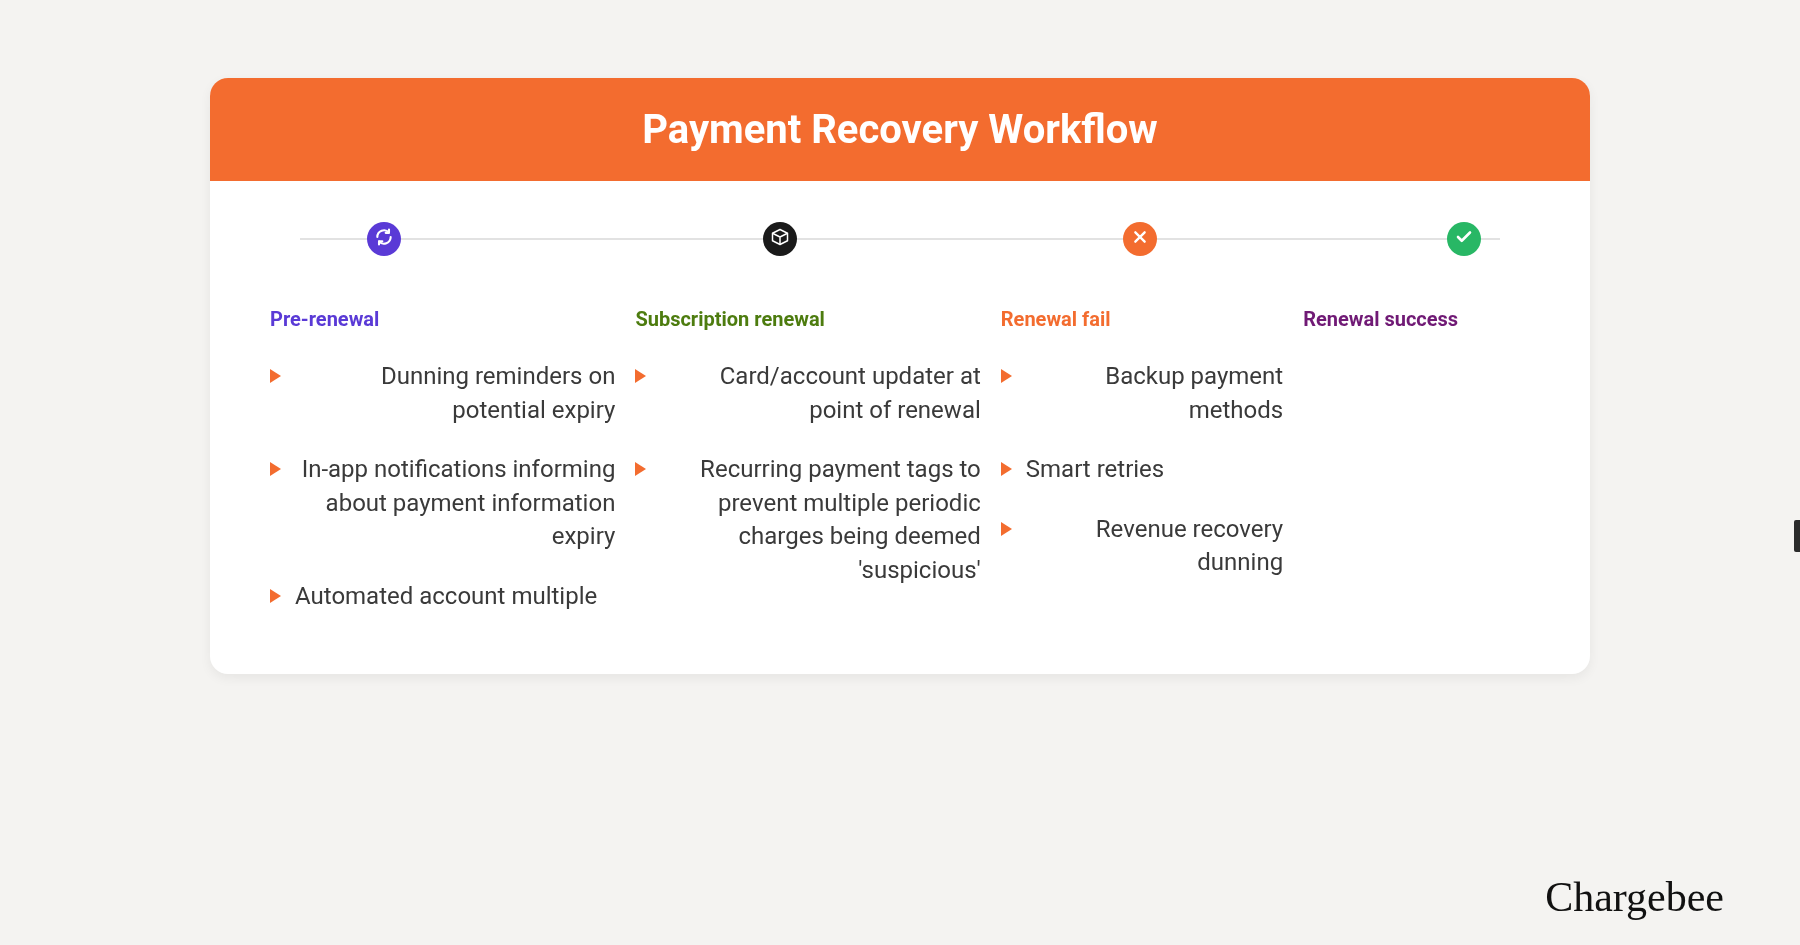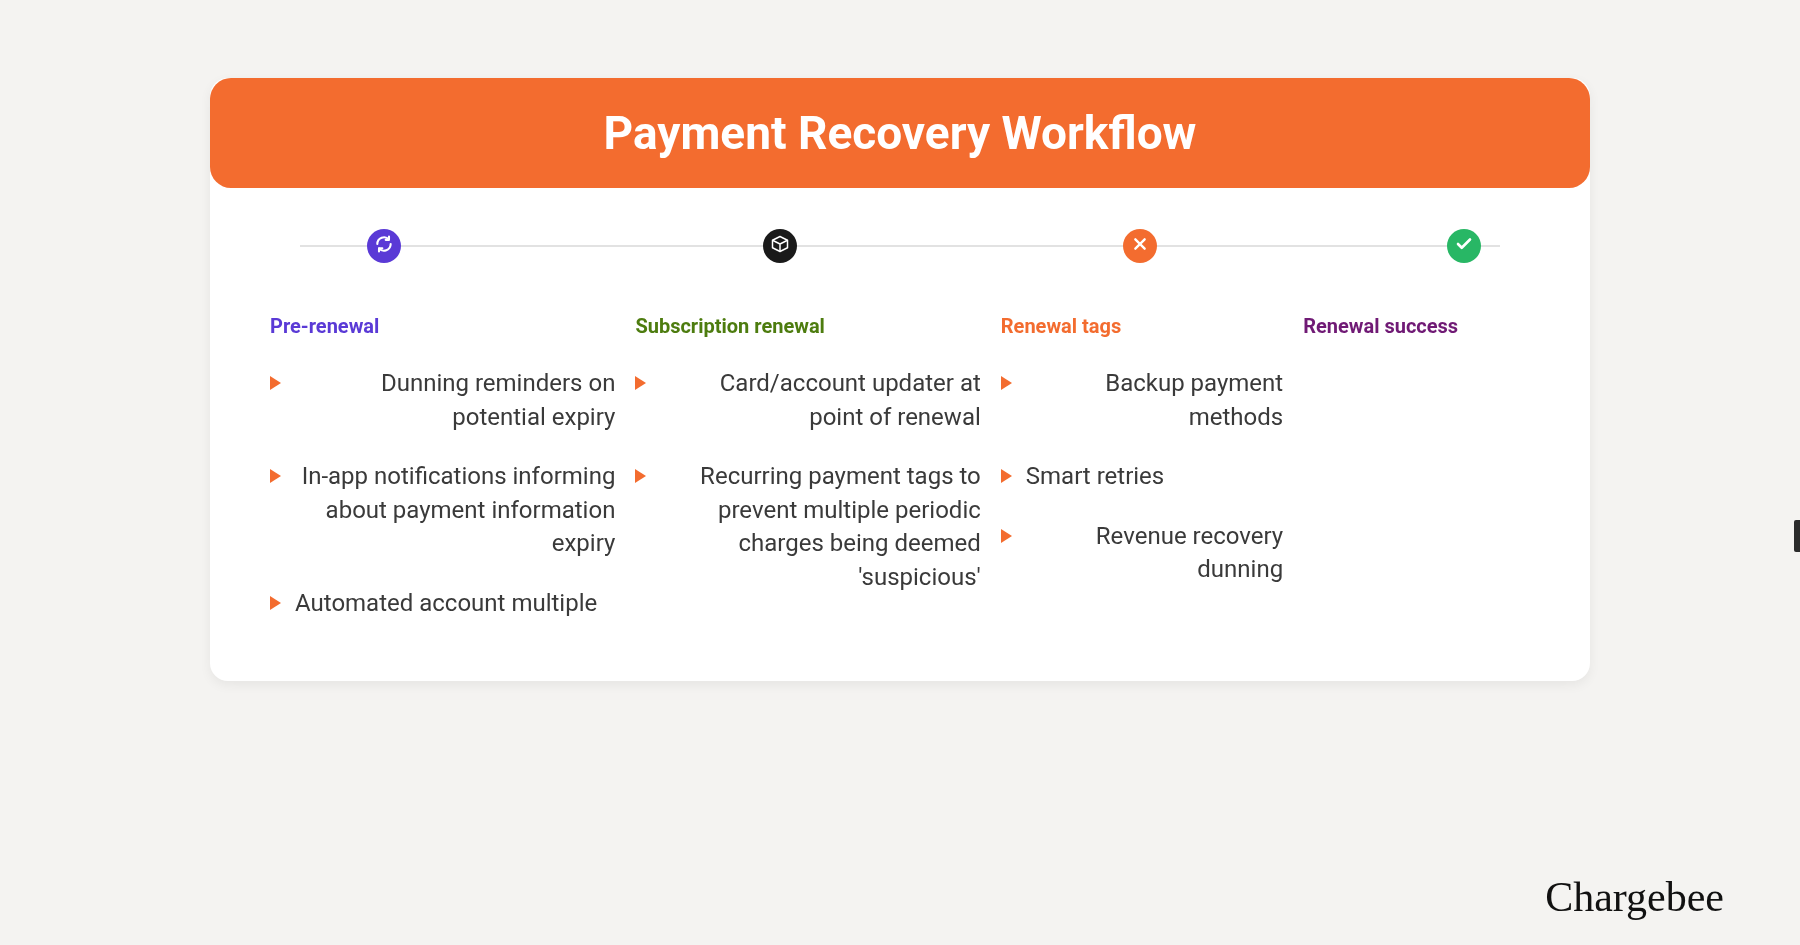--- a/index.html
+++ b/index.html
@@ -18,23 +18,22 @@
     background: #ffffff;
     border-radius: 18px;
     box-shadow: 0 4px 12px rgba(0,0,0,0.06);
     overflow: hidden;
   }
   .card-header {
     background: #f36c2f;
     color: #ffffff;
     text-align: center;
     padding: 28px 21px;
-    font-size: 46px;
+    font-size: 40px;
     font-weight: 700;
-    border-radius: 21px;
   }
   .card-body {
     padding: 40px 60px 60px 60px;
     position: relative;
   }
   .timeline {
     position: relative;
     height: 36px;
     margin: 0 30px 50px 30px;
   }
@@ -174,21 +173,21 @@
               <span class="bullet-arrow"></span>
               <span>Card/account updater at point of renewal</span>
             </li>
             <li>
               <span class="bullet-arrow"></span>
               <span>Recurring payment tags to prevent multiple periodic charges being deemed 'suspicious'</span>
             </li>
           </ul>
         </div>
         <div class="col" style="width: 24%;">
-          <div class="col-title" style="color: rgb(243, 108, 47);">Renewal tags</div>
+          <div class="col-title" style="color: rgb(243, 108, 47);">Renewal fail</div>
           <ul class="bullets">
             <li>
               <span class="bullet-arrow"></span>
               <span>Backup payment methods</span>
             </li>
             <li>
               <span class="bullet-arrow"></span>
               <span>Smart retries</span>
             </li>
             <li>

